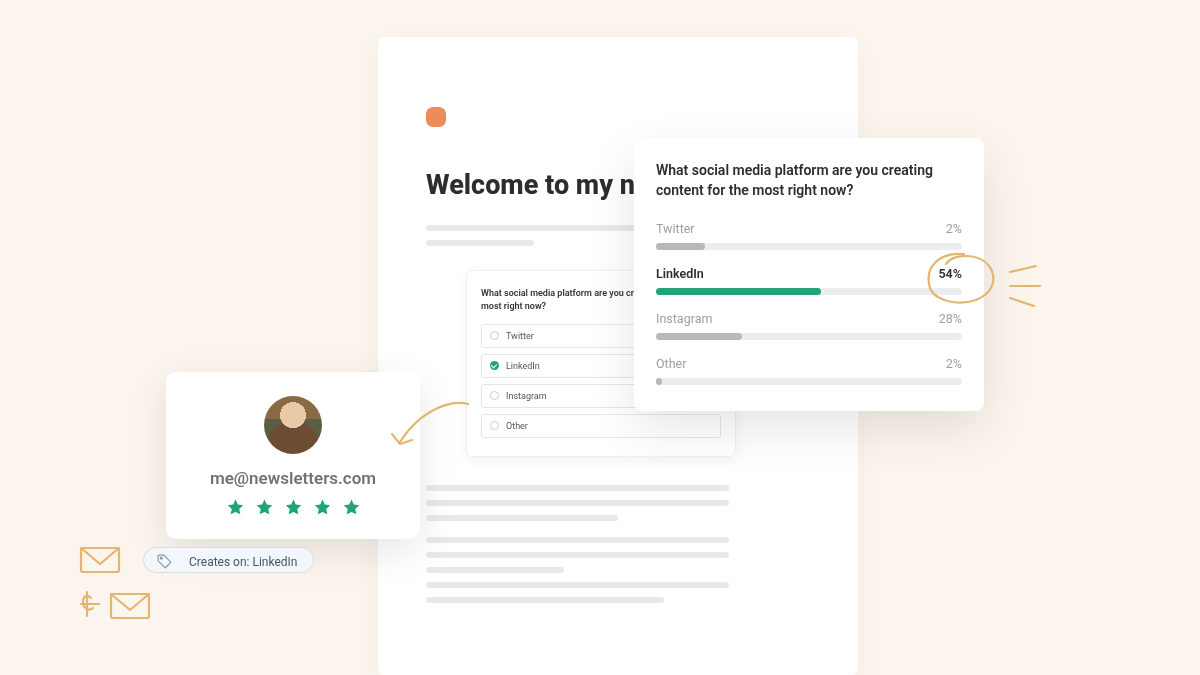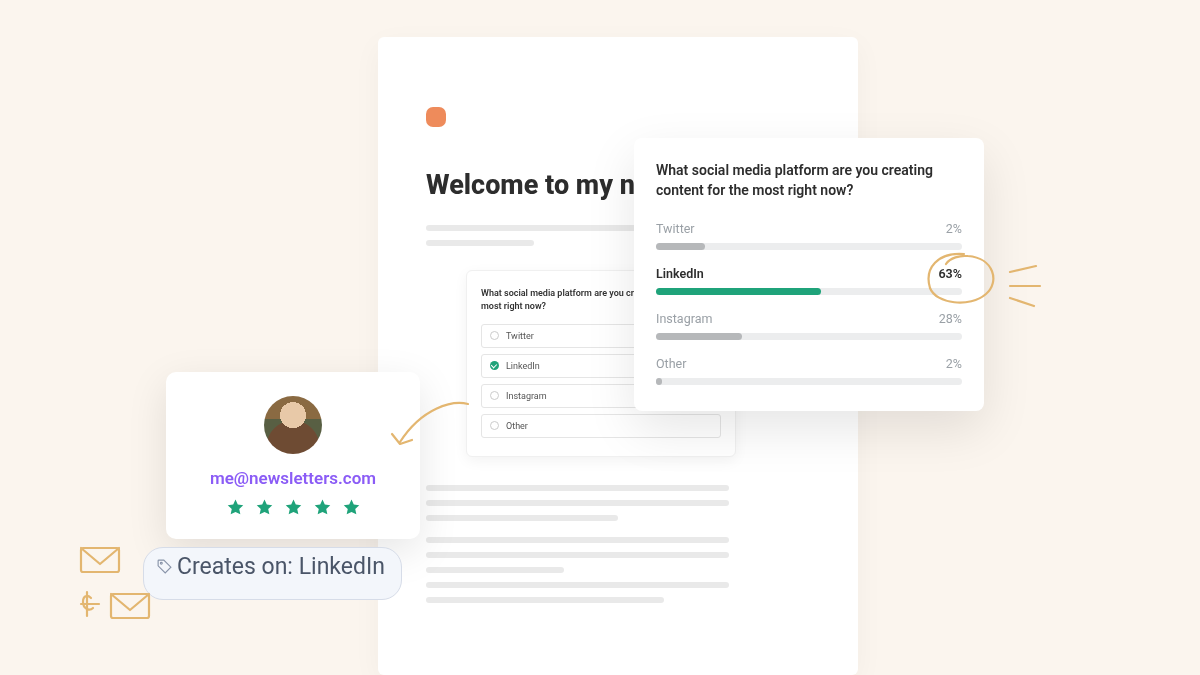--- a/index.html
+++ b/index.html
@@ -116,35 +116,35 @@
     margin: 0 auto 14px;
     background:
       radial-gradient(circle at 50% 33%, #e8c9a8 0 13px, transparent 13px),
       radial-gradient(circle at 50% 88%, #6e4b33 0 26px, transparent 27px),
       linear-gradient(180deg, #8a6a42 0 40%, #585f43 40% 100%);
     background-color: #6b6248;
   }
   .profile-card .email {
     font-size: 17px;
     font-weight: 600;
-    color: #8b5cf6;
+    color: #737373;
     margin-bottom: 10px;
   }
   .stars { display: flex; gap: 10px; justify-content: center; }
   .stars svg { width: 19px; height: 19px; fill: #1FA37A; }
 
   .tag-pill {
     position: absolute;
     left: 143px; top: 547px;
     background: #F3F6FB;
     border: 1px solid #d6dce8;
     border-radius: 20px;
-    padding: 5px 16px 19px 12px;
-    display: flex; align-items: center; gap: 4px;
-    font-size: 23px; color: #4A5568;
+    padding: 5px 16px 2px 12px;
+    display: flex; align-items: center; gap: 16px;
+    font-size: 12px; color: #4A5568;
   }
   .tag-pill svg { width: 17px; height: 17px; stroke: #8893a8; fill: none; stroke-width: 1.6; }
 
   
   .results-card {
     position: absolute;
     left: 634px; top: 138px;
     width: 350px;
     background: #fff;
     border-radius: 8px;
@@ -251,21 +251,21 @@
       <span><span>2</span>%</span>
     </div>
     <div class="bar">
         <div class="fill" style="width:16%"></div>
       </div>
   </div>
 
   <div class="result-row highlight">
     <div class="labels">
       <span>LinkedIn</span>
-      <span><span>63</span>%</span>
+      <span><span>54</span>%</span>
     </div>
     <div class="bar">
         <div class="fill" style="width:54%"></div>
       </div>
   </div>
 
   <div class="result-row">
     <div class="labels">
       <span>Instagram</span>
       <span><span>28</span>%</span>

